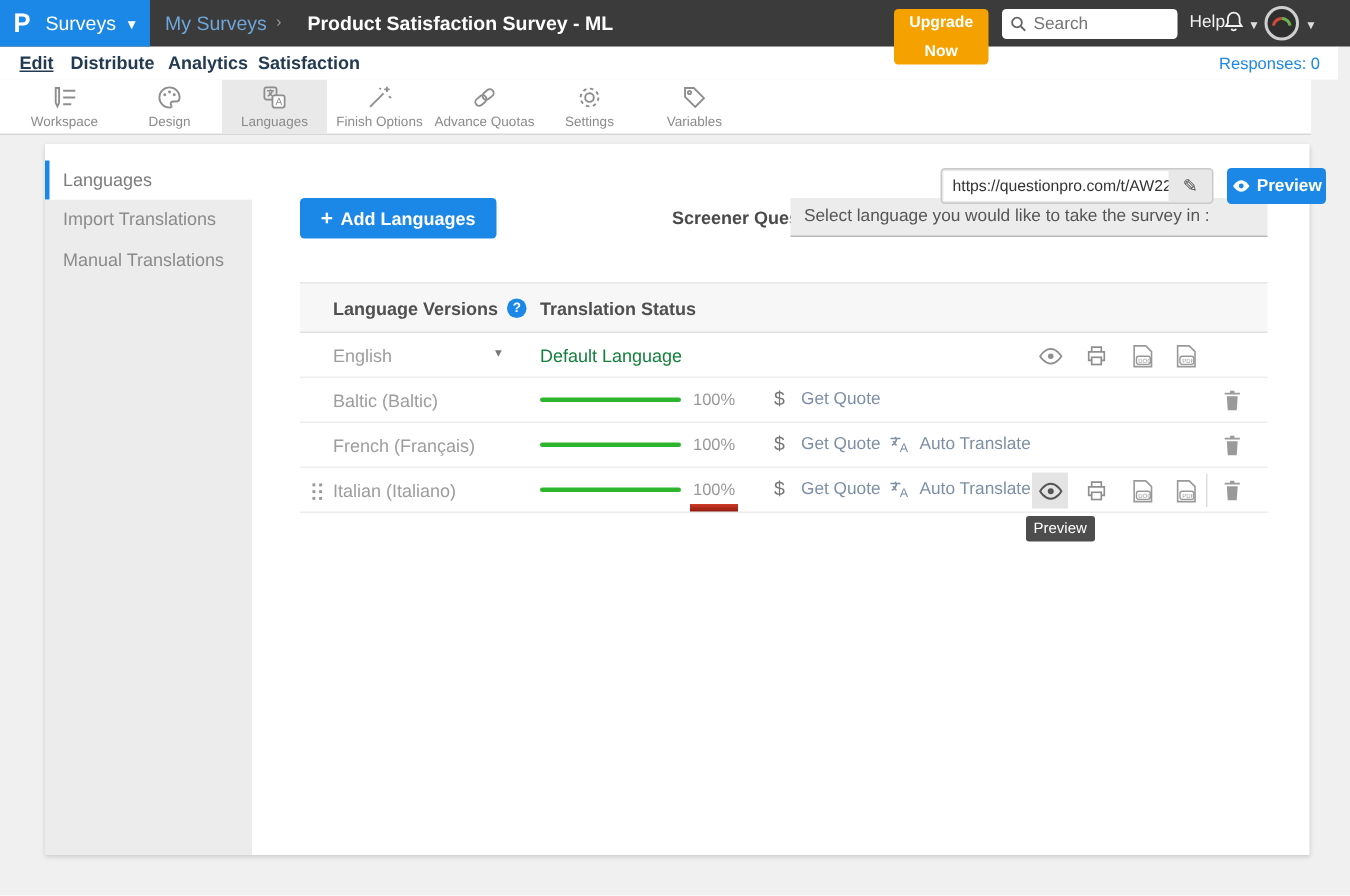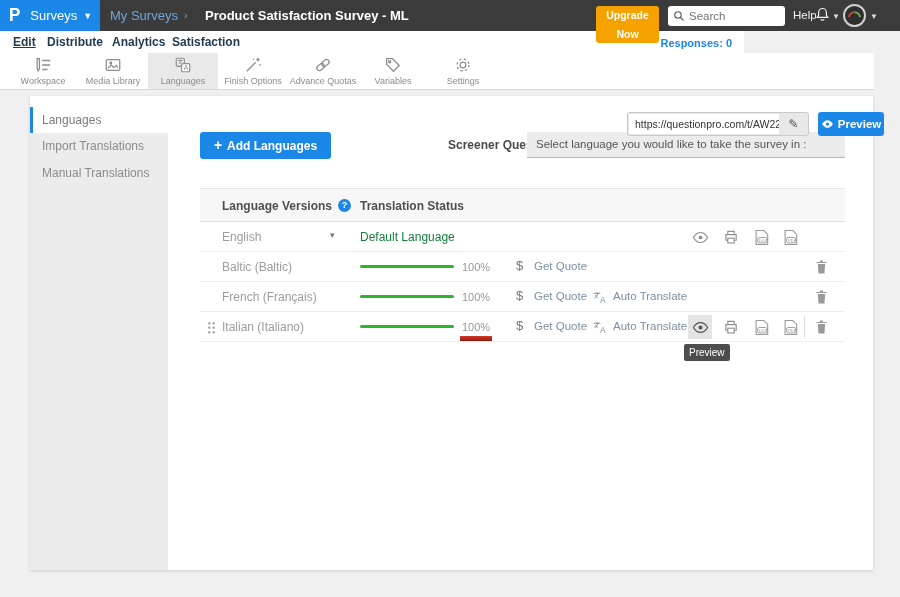--- a/index.html
+++ b/index.html
@@ -20,25 +20,25 @@
   #search-box { left:668px; top:6px; width:117px; height:20px; background:#fff; border-radius:3px; display:flex; align-items:center; }
   #search-box svg { margin-left:5px; }
   #search-input { border:none; outline:none; width:90px; font-size:11.5px; margin-left:4px; color:#333; font-family:inherit; background:transparent; }
   #help-link { left:793px; top:9px; font-size:11.5px; color:#f2f2f2; cursor:pointer; }
   #bell-wrap { left:814px; top:5px; cursor:pointer; }
   #bell-caret { left:832px; top:12px; font-size:8px; color:#ddd; }
   #avatar { left:843px; top:4px; width:23px; height:23px; border-radius:50%; border:2px solid #cfcfcf; background:#323232; overflow:hidden; cursor:pointer; }
   #avatar-caret { left:870px; top:12px; font-size:8px; color:#ddd; cursor:pointer; }
 
   
-  #navrow { left:0; top:31px; width:744px; height:22px; background:#fff; z-index:29; }
+  #navrow { left:0; top:31px; width:892px; height:22px; background:#fff; z-index:29; }
   .nav-item { position:absolute; top:4px; font-size:12px; font-weight:bold; color:#223a52; cursor:pointer; }
   .nav-item.active { text-decoration:underline; }
   #nav-edit { left:13px; } #nav-distribute { left:47px; } #nav-analytics { left:112px; } #nav-integration { left:172px; }
-  #responses { right:12px; top:6px; font-size:11px; color:#1b87e6; font-weight:bold; }
+  #responses { right:12px; top:6px; font-size:11px; color:#1b87e6; font-weight:normal; }
 
   
   #toolbar { left:0; top:53px; width:874px; height:37px; background:#fff; border-bottom:1px solid #d8d8d8; z-index:28; }
   #tabs { position:absolute; left:8px; top:0; display:flex; height:36px; }
   .tab { width:70px; height:36px; display:flex; flex-direction:column; align-items:center; justify-content:center; cursor:pointer; }
   .tab.active { background:#e9e9e9; }
   .tab .tlabel { font-size:9px; color:#8b8b8b; margin-top:2px; white-space:nowrap; }
   .tab svg { display:block; }
   #url-group { left:627px; top:59px; width:182px; height:24px; background:#e8e8e8; border:1px solid #c9c9c9; border-radius:3px; display:flex; align-items:center; cursor:pointer; }
   #url-field { background:#fff; height:20px; width:150px; margin-left:1px; font-size:10.5px; color:#333; line-height:20px; padding-left:6px; white-space:nowrap; overflow:hidden; }
@@ -136,26 +136,27 @@
 <div id="toolbar" class="abs">
   <div id="tabs">
     <div class="tab">
       <svg width="18" height="18" viewBox="0 0 20 20" fill="none" stroke="#8e8e8e" stroke-width="1.4">
           <path d="M9 5h9M9 10h9M9 15h6"></path>
           <path d="M3.5 3h2.5v11l-1.25 2.5L3.5 14z"></path>
         </svg>
       <span class="tlabel">Workspace</span>
     </div>
     <div class="tab">
-      <svg width="18" height="18" viewBox="0 0 20 20" fill="none" stroke="#8e8e8e" stroke-width="1.4">
-          <rect x="2.5" y="4" width="15" height="12" rx="1.5"></rect>
-          <path d="M4.5 13.5l3.5-3.5 3 3 2.5-2.5 2 2.5"></path>
-          <circle cx="7.5" cy="7.5" r="1"></circle>
-        </svg>
-      <span class="tlabel">Media Library</span>
+      <svg width="18" height="18" viewBox="0 0 20 20">
+          <path d="M10 2.5a7.5 7.5 0 1 0 0 15c1.5 0 1.8-1 1.2-1.9-.7-1-.3-2.6 1.3-2.6h2.2c1.7 0 2.8-1.2 2.8-3A7.5 7.5 0 0 0 10 2.5z" fill="none" stroke="#8e8e8e" stroke-width="1.4"></path>
+          <circle cx="6.5" cy="8" r="1.1" fill="#8e8e8e"></circle>
+          <circle cx="10" cy="6" r="1.1" fill="#8e8e8e"></circle>
+          <circle cx="13.5" cy="8" r="1.1" fill="#8e8e8e"></circle>
+        </svg>
+      <span class="tlabel">Design</span>
     </div>
     <div class="tab active">
       <svg width="18" height="18" viewBox="0 0 20 20">
           <rect x="2.5" y="2.5" width="9" height="9" rx="1.5" fill="none" stroke="#8e8e8e" stroke-width="1.3"></rect>
           <path d="M4.5 5h5M7 3.8v1.2M5 9c1.5-.8 3-2.2 3.5-4M8.5 9C7.5 8.2 6.5 7 6 6" stroke="#8e8e8e" stroke-width="1" fill="none"></path>
           <rect x="8.5" y="8.5" width="9" height="9" rx="1.5" fill="#fff" stroke="#8e8e8e" stroke-width="1.3"></rect>
           <text x="10.8" y="15.6" font-size="7.5" fill="#8e8e8e" font-family="Liberation Sans,sans-serif">A</text>
         </svg>
       <span class="tlabel">Languages</span>
     </div>
@@ -170,31 +171,31 @@
       <svg width="18" height="18" viewBox="0 0 20 20" fill="none" stroke="#8e8e8e" stroke-width="1.4">
           <g transform="rotate(-40 10 10)">
             <rect x="2" y="7.2" width="9" height="5.6" rx="2.8"></rect>
             <rect x="9" y="7.2" width="9" height="5.6" rx="2.8"></rect>
           </g>
         </svg>
       <span class="tlabel">Advance Quotas</span>
     </div>
     <div class="tab">
       <svg width="18" height="18" viewBox="0 0 20 20" fill="none" stroke="#8e8e8e" stroke-width="1.4">
+          <circle cx="10" cy="10" r="3.2"></circle>
+          <circle cx="10" cy="10" r="6.6" stroke-dasharray="2.6 2.6"></circle>
+        </svg>
+      <span class="tlabel">Settings</span>
+    </div>
+    <div class="tab">
+      <svg width="18" height="18" viewBox="0 0 20 20" fill="none" stroke="#8e8e8e" stroke-width="1.4">
           <path d="M3 3h6.5L17 10.5 10.5 17 3 9.5z"></path>
           <circle cx="6.3" cy="6.3" r="1.2"></circle>
         </svg>
       <span class="tlabel">Variables</span>
-    </div>
-    <div class="tab">
-      <svg width="18" height="18" viewBox="0 0 20 20" fill="none" stroke="#8e8e8e" stroke-width="1.4">
-          <circle cx="10" cy="10" r="3.2"></circle>
-          <circle cx="10" cy="10" r="6.6" stroke-dasharray="2.6 2.6"></circle>
-        </svg>
-      <span class="tlabel">Settings</span>
     </div>
   </div>
   <div id="url-group" class="abs">
     <div id="url-field">https://questionpro.com/t/AW22Zd1S1</div>
     <span id="url-pencil">✎</span>
   </div>
   <div id="preview-btn" class="abs">
     <svg width="13" height="10" viewBox="0 0 24 16">
         <path d="M12 1C6 1 2 8 2 8s4 7 10 7 10-7 10-7-4-7-10-7z" fill="#fff"></path>
         <circle cx="12" cy="8" r="3" fill="#1b87e6"></circle>

